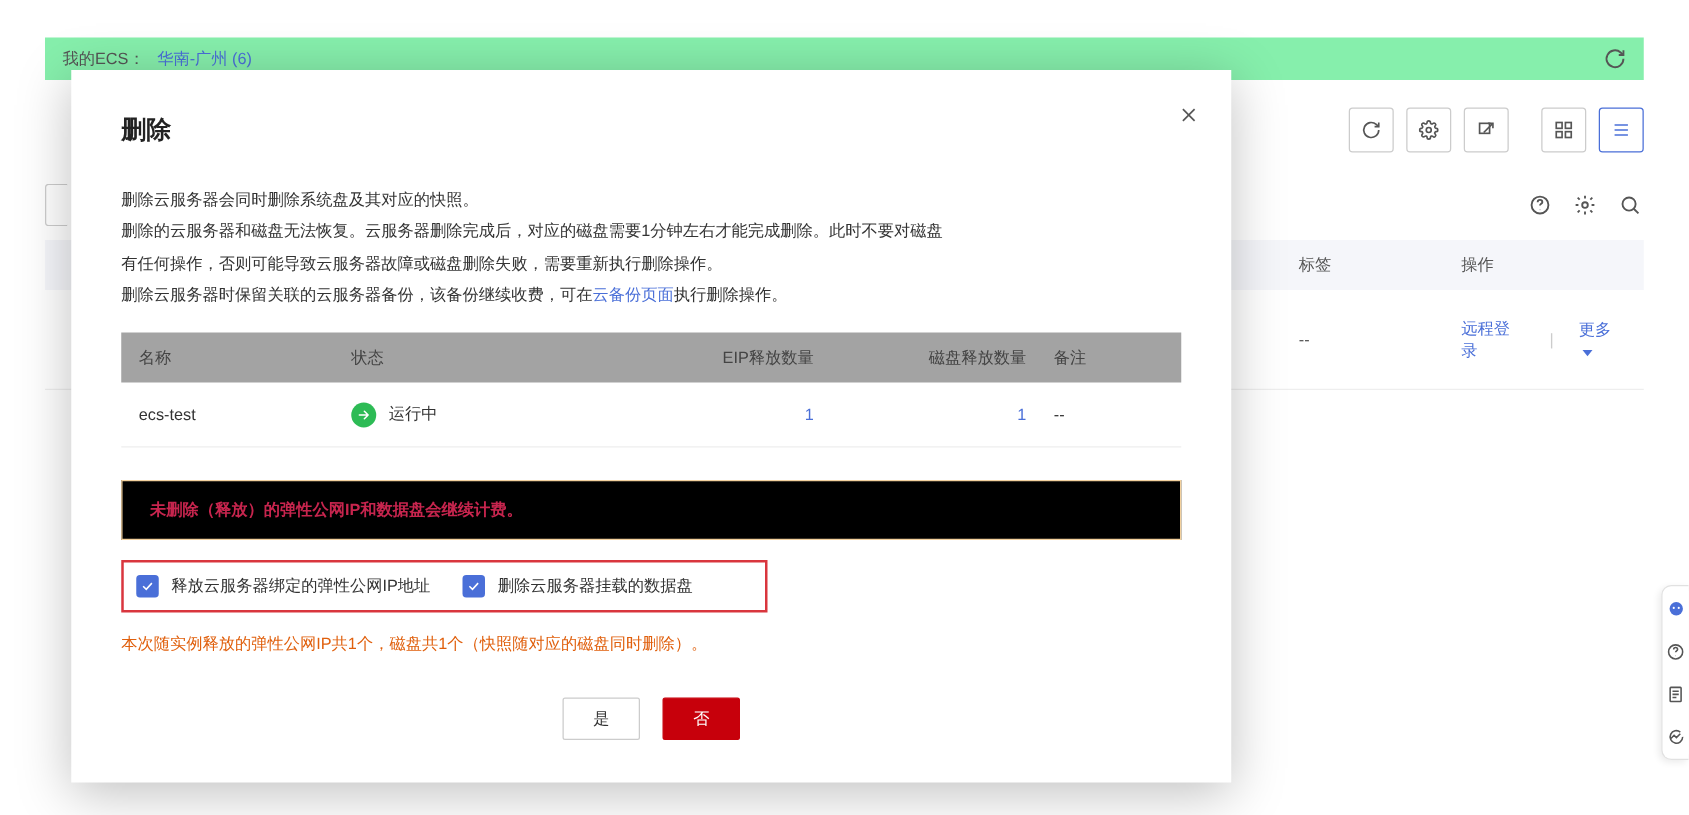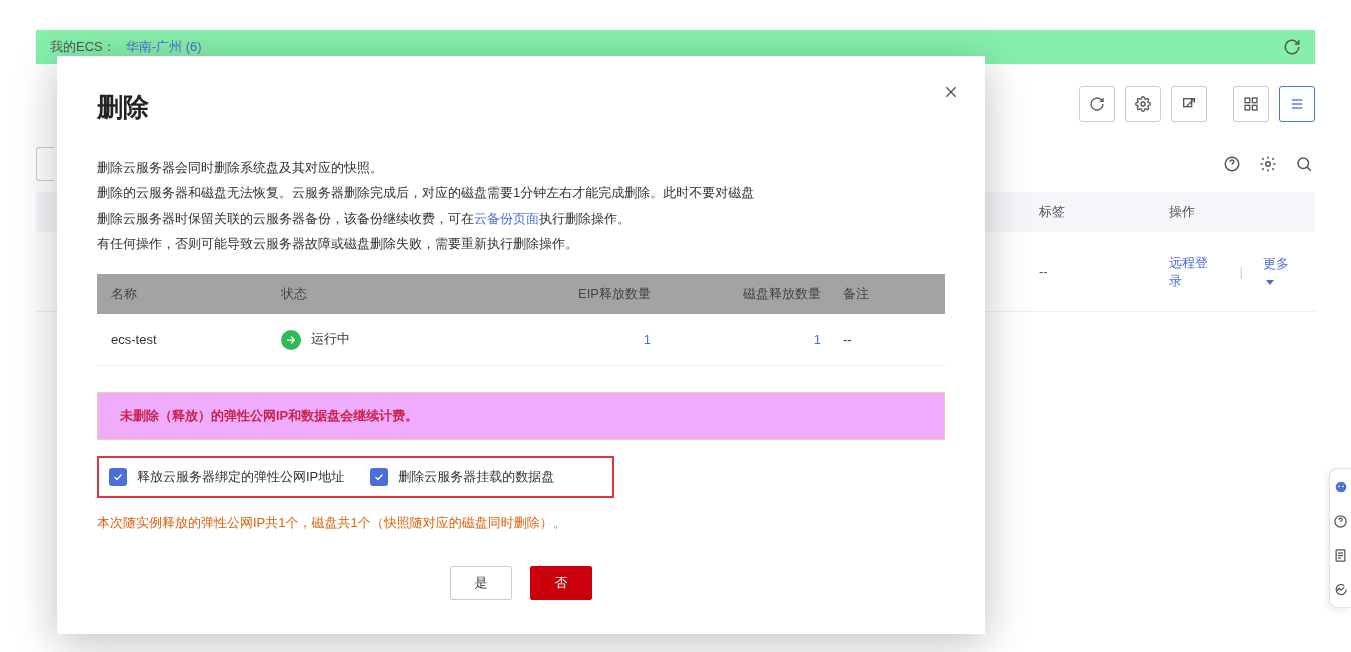--- a/index.html
+++ b/index.html
@@ -20,35 +20,35 @@
     .bg-table { margin: 10px 36px 0 36px; }
     .bg-table-head { display: grid; grid-template-columns: 1fr 130px 130px; height: 40px; align-items:center; color:#555; background:#f5f6fa; padding: 0 16px; }
     .bg-table-row { display: grid; grid-template-columns: 1fr 130px 130px; height: 80px; align-items:center; padding: 0 16px; color:#555; border-bottom:1px solid #eee;}
     .bg-actions { display:flex; align-items:center; gap:20px; color:#4a6fd8; }
     .dropdown-caret { width:0; height:0; border-left:4px solid transparent; border-right:4px solid transparent; border-top:5px solid #4a6fd8; margin-left:3px; display:inline-block; }
 
     
     .overlay { position: absolute; top: 0; left: 0; width: 100%; height: 100%; background: rgba(0,0,0,0); display: flex; align-items: flex-start; justify-content: flex-start; }
     .modal { position: absolute; top: 56px; left: 57px; width: 928px; background: #fff; box-shadow: 0 8px 40px rgba(0,0,0,0.25); padding: 34px 40px 34px 40px; }
     .modal-close { position:absolute; top:24px; right:22px; width:24px; height:24px; display:flex; align-items:center; justify-content:center; color:#555;}
-    .modal-title { font-size: 26px; font-weight: 600; color:#222; margin-bottom: 30px; }
+    .modal-title { font-size: 20px; font-weight: 600; color:#222; margin-bottom: 30px; }
     .modal-text p { line-height: 1.95; color:#333; font-size:13px; }
     .modal-text .bold { font-weight:700; }
     .modal-text .blue { color:#4a6fd8; }
 
     .modal-table { margin-top: 18px; }
     .mt-head { display:grid; grid-template-columns: 170px 200px 170px 170px 1fr; background:#a3a3a3; height:40px; align-items:center; padding: 0 14px; color:#444; }
     .mt-head .r { text-align:right; }
     .mt-row { display:grid; grid-template-columns: 170px 200px 170px 170px 1fr; height:52px; align-items:center; padding: 0 14px; border-bottom:1px solid #eee; }
     .mt-row .r { text-align:right; color:#4a6fd8; }
     .status-cell { display:flex; align-items:flex-start; gap:10px; }
     .status-icon { width:20px; height:20px; border-radius:50%; background:#2dbb55; display:flex; align-items:center; justify-content:center; }
     .status-icon svg { width:12px; height:12px; fill:#fff; }
 
-    .warn-box { margin-top: 26px; background:#f0abfc; border:1px solid #f3d19e; padding: 14px 22px; }
+    .warn-box { margin-top: 26px; background:#000000; border:1px solid #f3d19e; padding: 14px 22px; }
     .warn-box span { color:#c7254e; font-weight:600; font-size:13px; }
 
     .opts { margin-top: 16px; border: 2px solid #d9363e; padding: 10px 10px; display:flex; align-items:center; gap: 26px; width:517px; }
     .chk { display:flex; align-items:center; gap:10px; }
     .chk-box { width:18px; height:18px; background:#4a6fd8; border-radius:3px; display:flex; align-items:center; justify-content:center; }
     .chk-box svg { width:12px; height:12px; stroke:#fff; stroke-width:2.5; fill:none; }
     .chk-label { color:#333; }
 
     .release-note { margin-top: 16px; color:#e05f0c; }
 
@@ -164,24 +164,24 @@
           <line x1="5" y1="5" x2="19" y2="19"></line>
           <line x1="19" y1="5" x2="5" y2="19"></line>
         </svg>
     </div>
 
     <div class="modal-title">删除</div>
 
     <div class="modal-text">
       <p>删除云服务器会同时删除系统盘及其对应的快照。</p>
       <p>删除的云服务器和磁盘无法恢复。云服务器删除完成后，对应的磁盘需要1分钟左右才能完成删除。此时不要对磁盘</p>
+      <p>有任何操作，否则可能导致云服务器故障或磁盘删除失败，需要重新执行删除操作。</p>
       <p>
         <span>删除云服务器时保留关联的云服务器备份，该备份继续收费，可在</span><span class="blue">云备份页面</span><span>执行删除操作。</span>
       </p>
-      <p>有任何操作，否则可能导致云服务器故障或磁盘删除失败，需要重新执行删除操作。</p>
     </div>
 
     <div class="modal-table">
       <div class="mt-head">
         <div>名称</div>
         <div>状态</div>
         <div class="r">EIP释放数量</div>
         <div class="r">磁盘释放数量</div>
         <div style="padding-left:22px">备注</div>
       </div>

